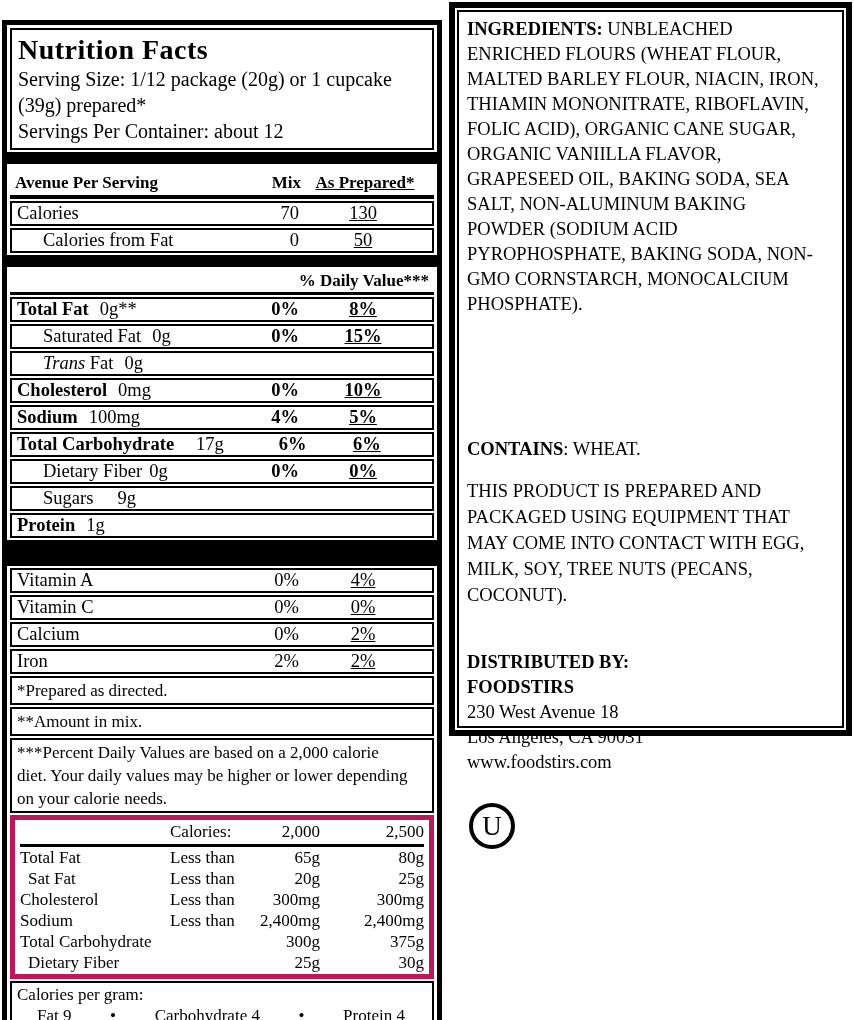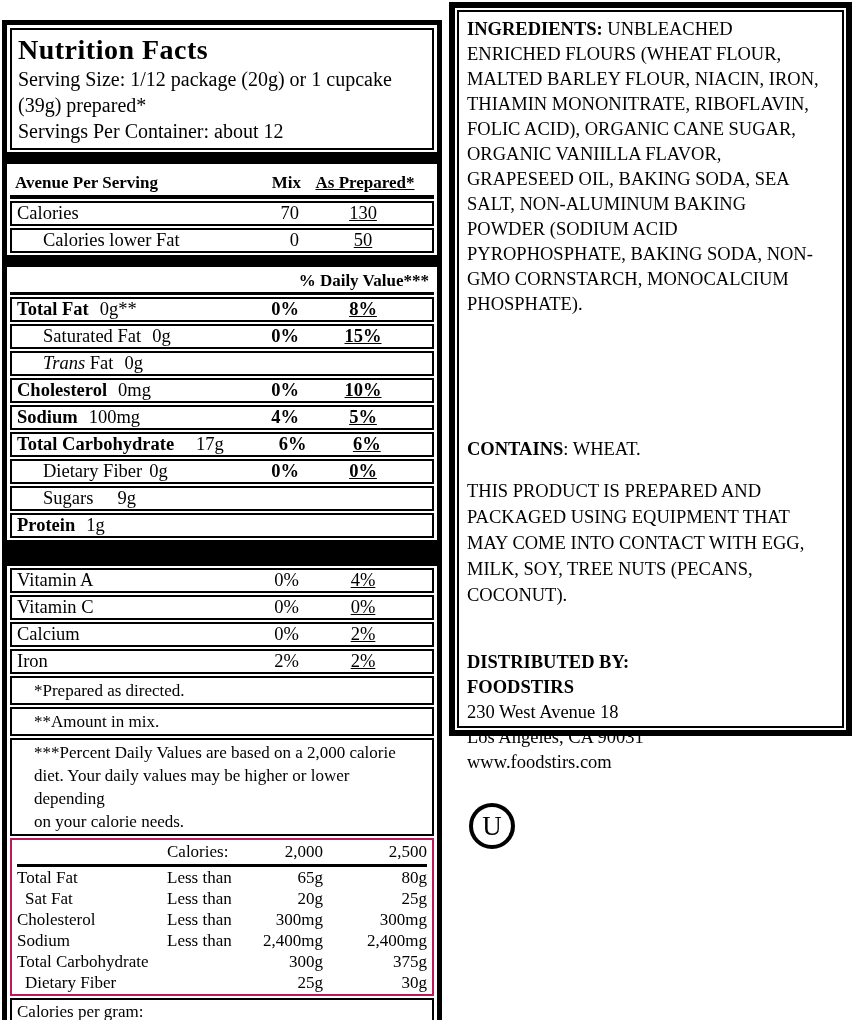--- a/index.html
+++ b/index.html
@@ -37,25 +37,25 @@
   .mixcol  { width:88px;  text-align:right; }
   .prepcol { width:128px; text-align:center;text-decoration:underline; }
   .colhdr .lbl { font-size:17px; }
   .b { font-weight:bold; }
   .i { font-style:italic; }
   .ind { padding-left:26px; }
   .amt { margin-left:11px; }
   .pct { font-weight:bold; }
 
   .fn {
-    border:2px solid #000; margin-top:2px; padding:1px 22px;
+    border:2px solid #000; margin-top:2px; padding:1px 5px;
     font-size:17px; line-height:23px; white-space:pre-line;
   }
 
-  .refbox { border:2px solid #be185d; margin-top:2px; padding:0 5px 1px; font-size:17px; }
+  .refbox { border:5px solid #be185d; margin-top:2px; padding:0 5px 1px; font-size:17px; }
   .refhead { display:flex; border-bottom:3px solid #000; line-height:24px; }
   .refrow  { display:flex; line-height:21px; }
   .rc1 { width:150px; white-space:nowrap; }
   .rc1.ind2 { padding-left:8px; }
   .rc2 { flex:1; }
   .rc3 { width:80px;  text-align:right; }
   .rc4 { width:104px; text-align:right; }
 
   .cpg { border:2px solid #000; margin-top:2px; padding:1px 5px 2px; font-size:17px; line-height:21px; }
   .cpg-line2 { display:flex; justify-content:space-between; padding:0 22px 0 20px; }
@@ -99,21 +99,21 @@
     <span class="mixcol">Mix</span>
     <span class="prepcol">As Prepared*</span>
   </div>
 
   <div class="rowbox">
     <span class="lbl">Calories</span>
     <span class="mixcol">70</span>
     <span class="prepcol">130</span>
   </div>
   <div class="rowbox">
-    <span class="lbl ind">Calories lower Fat</span>
+    <span class="lbl ind">Calories from Fat</span>
     <span class="mixcol">0</span>
     <span class="prepcol">50</span>
   </div>
 
   <div class="bar"></div>
 
   <div class="dvhdr">% Daily Value***</div>
 
   <div class="rowbox">
     <span class="lbl"><span class="b">Total Fat</span><span class="amt">0g**</span></span>

